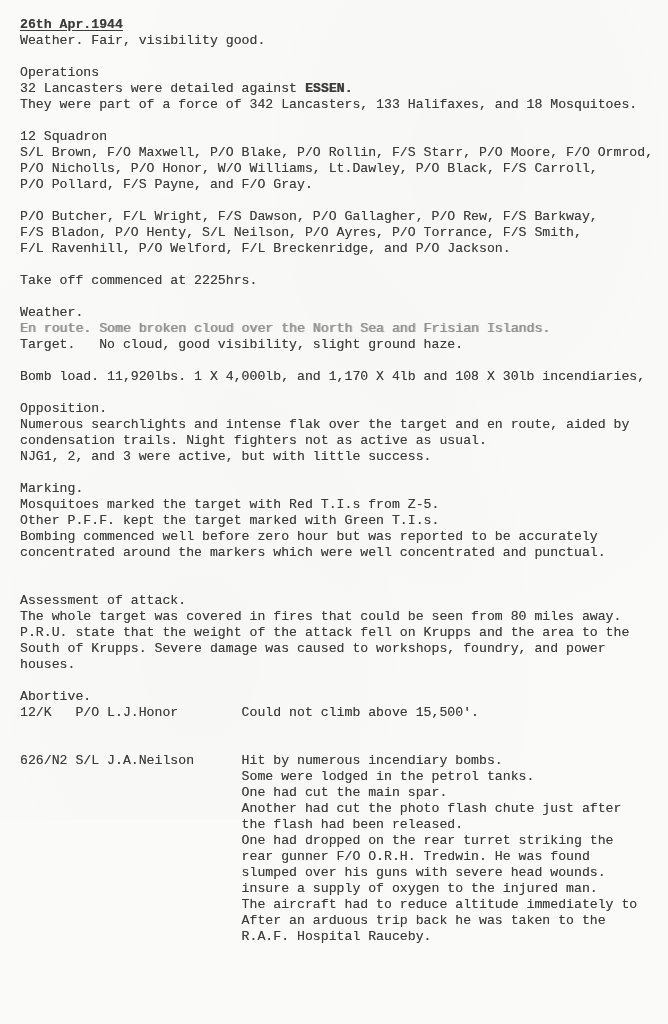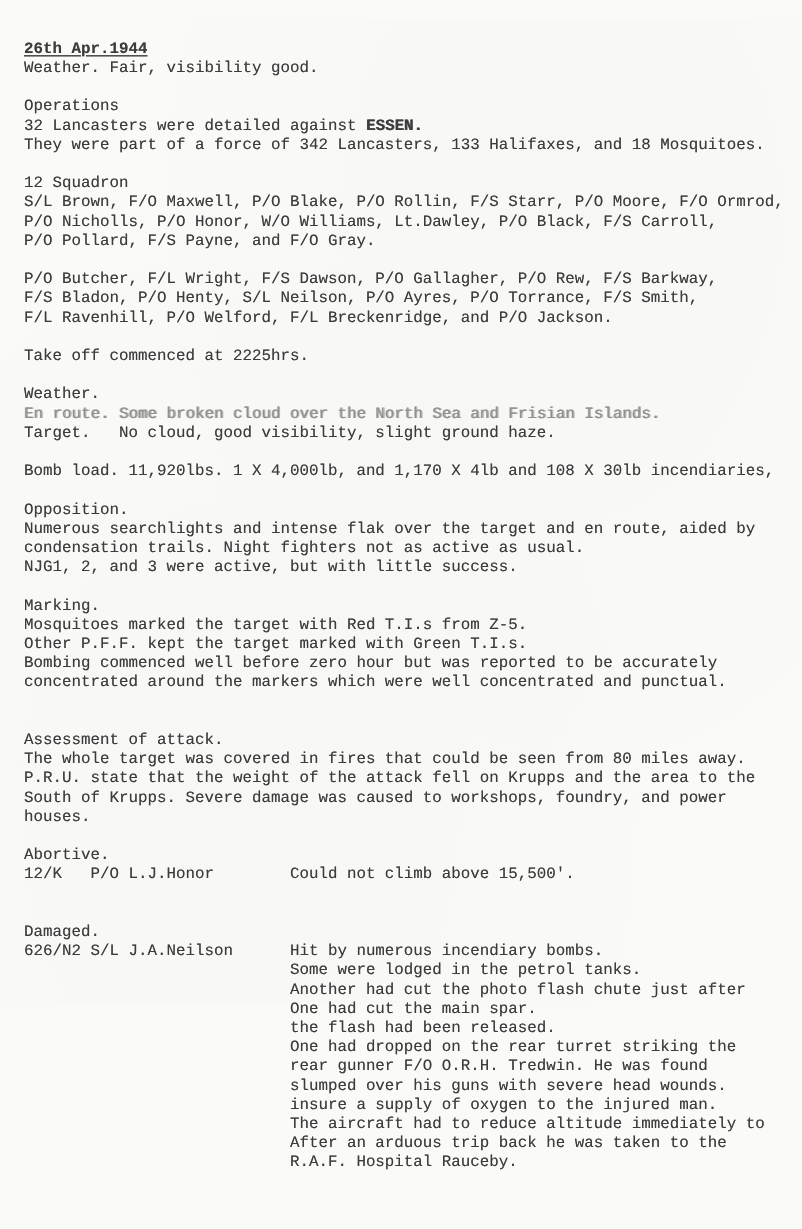--- a/index.html
+++ b/index.html
@@ -16,21 +16,20 @@
     box-sizing: border-box;
     width: 668px;
     height: 820px;
     padding: 17px 8px 0 20px;
     background:
       radial-gradient(ellipse at 70% 20%, rgba(0,0,0,0.012), transparent 60%),
       radial-gradient(ellipse at 30% 80%, rgba(0,0,0,0.012), transparent 60%);
     font-family: "Liberation Mono", "DejaVu Sans Mono", monospace;
     font-size: 13.2px;
     color: var(--ink, #3c3c3c);
-    margin-top: 16px;
   }
   .doc-line {
     height: 16px;
     line-height: 16px;
     white-space: pre;
     text-shadow: 0 0 0.5px rgba(60,60,60,0.55);
   }
   .doc-line.heading {
     font-weight: bold;
     text-decoration: underline;
@@ -89,25 +88,24 @@
       <div class="doc-line">Assessment of attack.</div>
       <div class="doc-line">The whole target was covered in fires that could be seen from 80 miles away.</div>
       <div class="doc-line">P.R.U. state that the weight of the attack fell on Krupps and the area to the</div>
       <div class="doc-line">South of Krupps. Severe damage was caused to workshops, foundry, and power</div>
       <div class="doc-line">houses.</div>
       <div class="doc-line"></div>
       <div class="doc-line">Abortive.</div>
       <div class="doc-line">12/K   P/O L.J.Honor        Could not climb above 15,500'.</div>
       <div class="doc-line"></div>
       <div class="doc-line"></div>
-      <div class="doc-line">Damaged.</div>
       <div class="doc-line">626/N2 S/L J.A.Neilson      Hit by numerous incendiary bombs.</div>
       <div class="doc-line">                            Some were lodged in the petrol tanks.</div>
+      <div class="doc-line">                            One had cut the main spar.</div>
       <div class="doc-line">                            Another had cut the photo flash chute just after</div>
-      <div class="doc-line">                            One had cut the main spar.</div>
       <div class="doc-line">                            the flash had been released.</div>
       <div class="doc-line">                            One had dropped on the rear turret striking the</div>
       <div class="doc-line">                            rear gunner F/O O.R.H. Tredwin. He was found</div>
       <div class="doc-line">                            slumped over his guns with severe head wounds.</div>
       <div class="doc-line">                            insure a supply of oxygen to the injured man.</div>
       <div class="doc-line">                            The aircraft had to reduce altitude immediately to</div>
       <div class="doc-line">                            After an arduous trip back he was taken to the</div>
       <div class="doc-line">                            R.A.F. Hospital Rauceby.</div>
     </div>
 </div>

